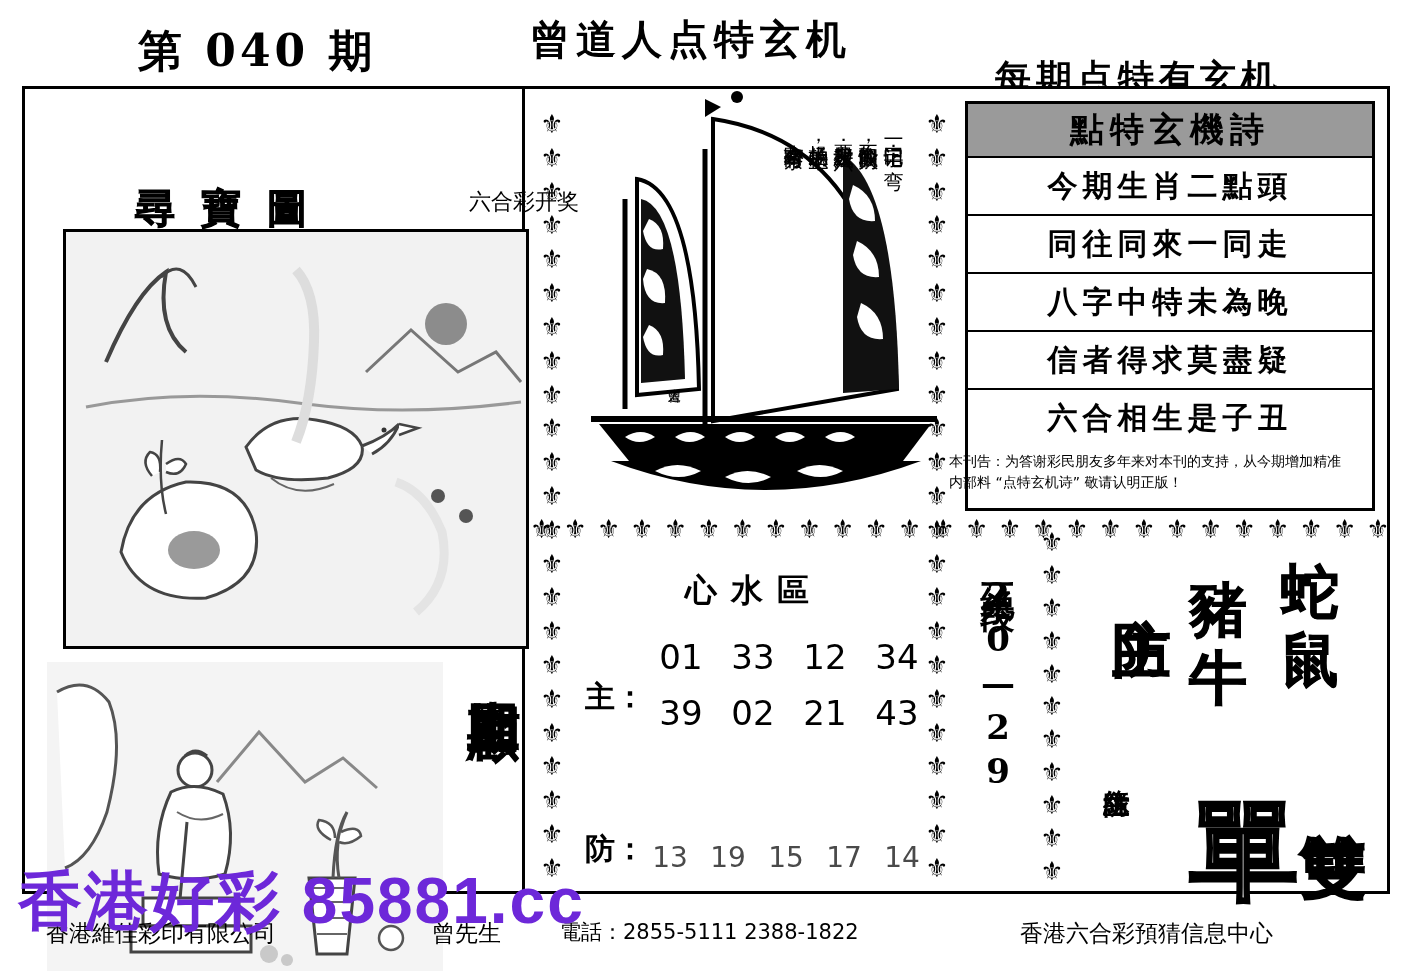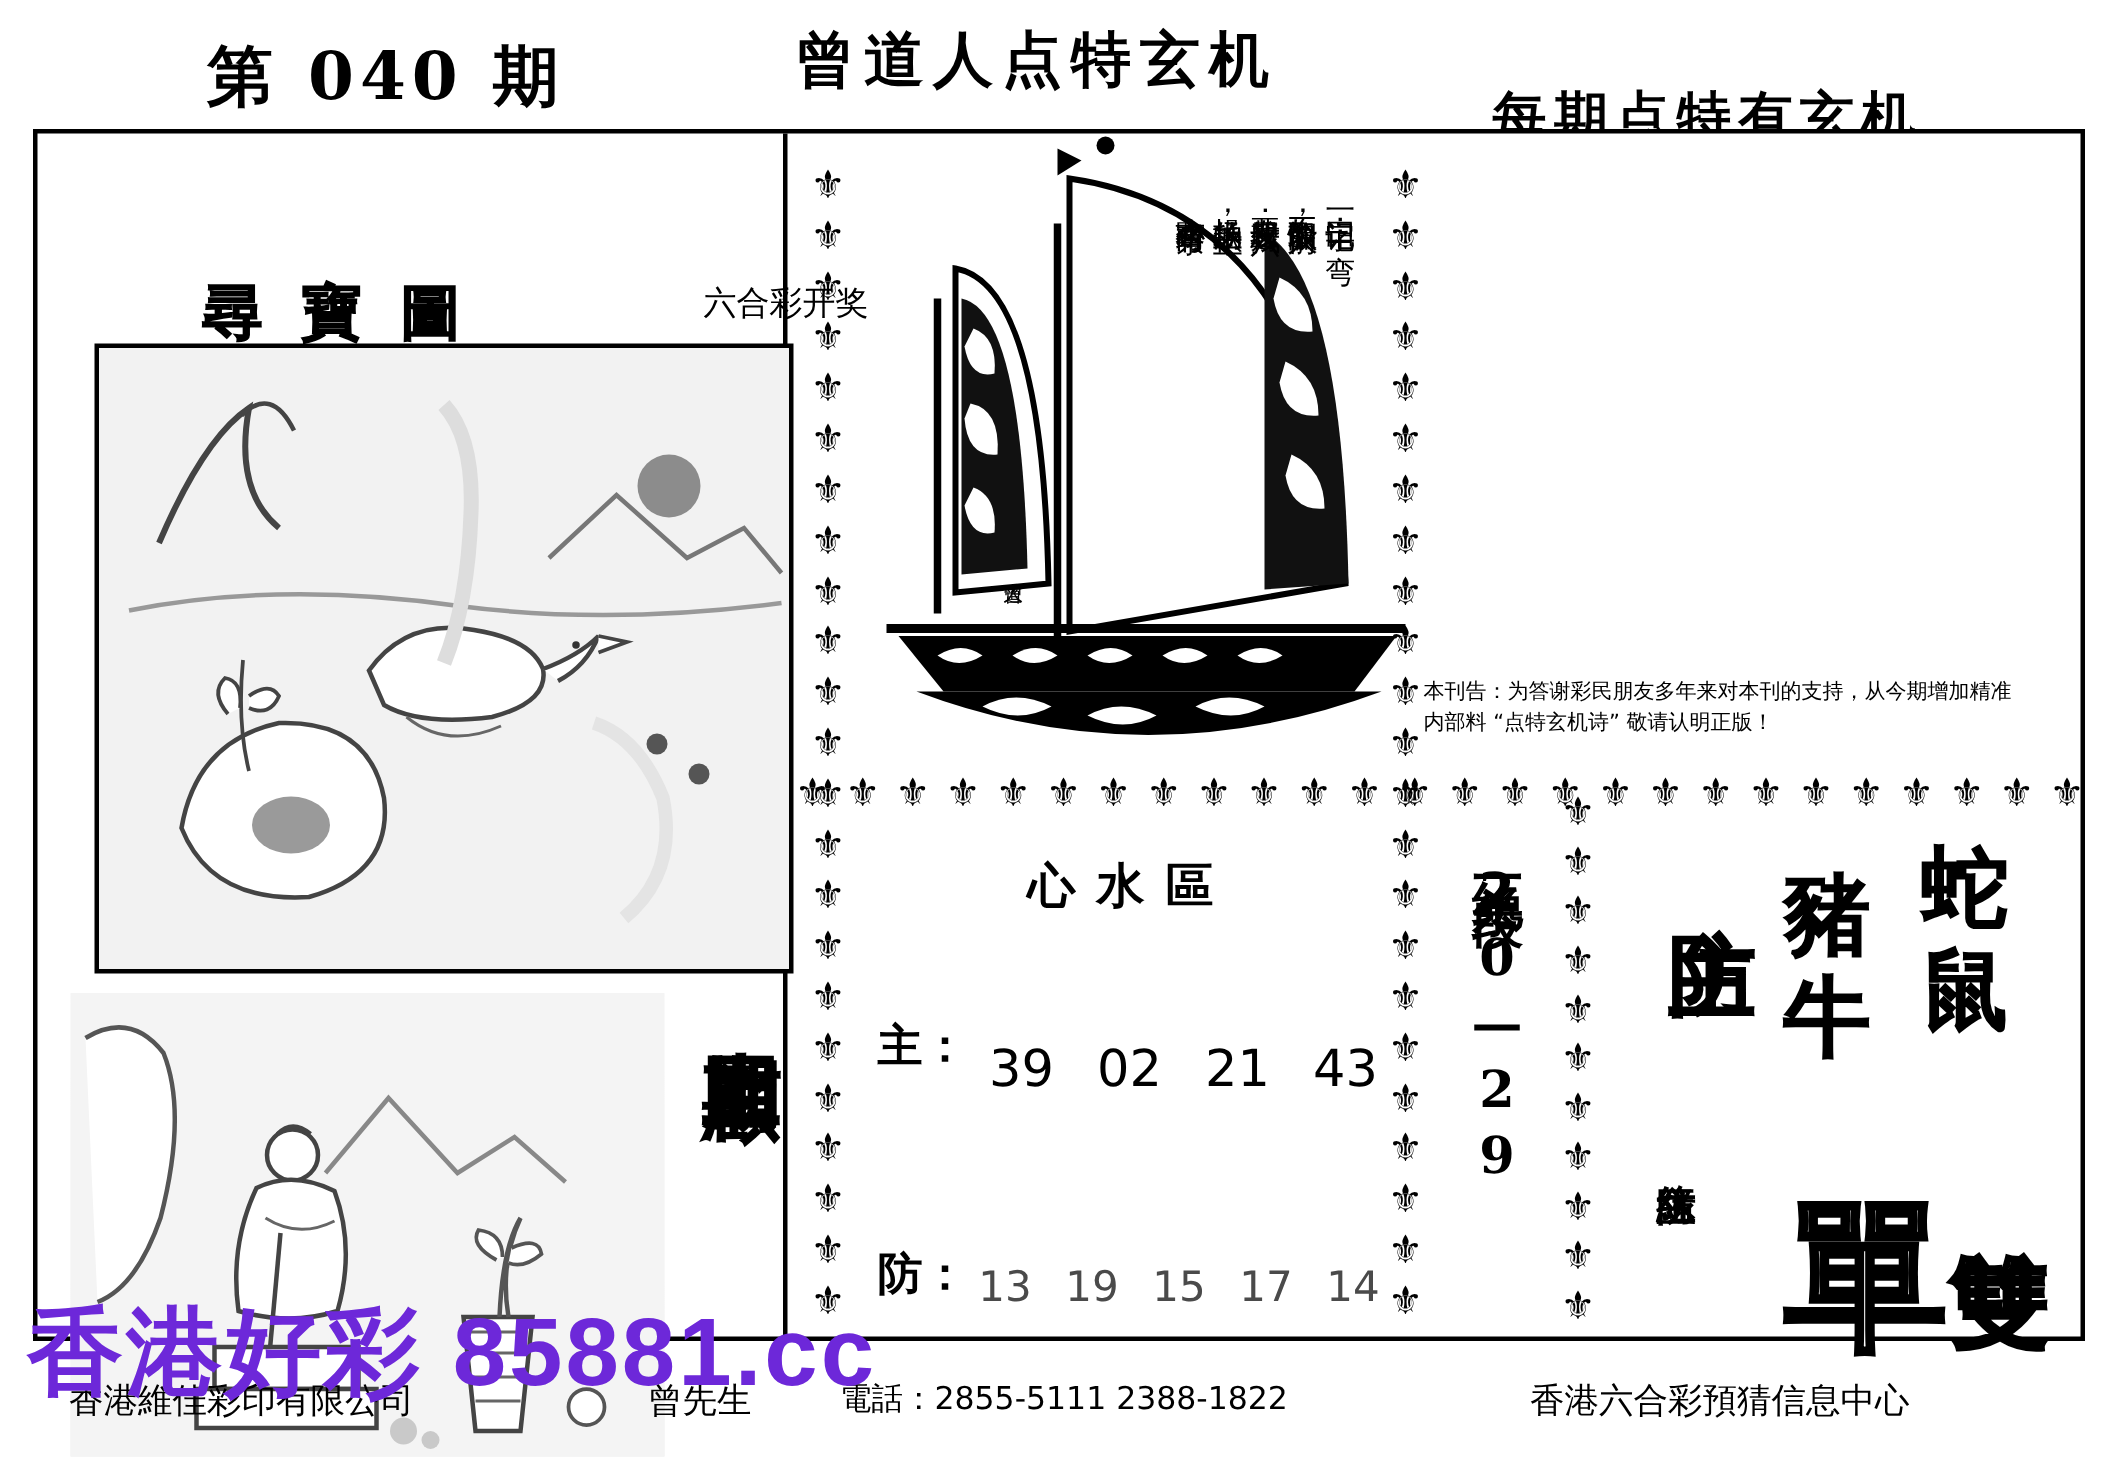--- a/index.html
+++ b/index.html
@@ -271,25 +271,39 @@
 
   <div class="poem-cols">
     <div class="pcol">一字记记曰：弯</div>
     <div class="pcol">不如怜取眼前人，</div>
     <div class="pcol">要想发财找三六．</div>
     <div class="pcol">操场上的秋千上，</div>
     <div class="pcol">小路弯弯有两条</div>
   </div>
   <div class="sig">曾道人</div>
 
+  <div class="poembox">
+    <div class="poemhead">點特玄機詩</div>
+    <div class="poemline">今期生肖二點頭</div>
+    <div class="poemline">同往同來一同走</div>
+    <div class="poemline">八字中特未為晚</div>
+    <div class="poemline">信者得求莫盡疑</div>
+    <div class="poemline">六合相生是子丑</div>
+  </div>
   <div class="notice">本刊告：为答谢彩民朋友多年来对本刊的支持，从今期增加精准内部料 “点特玄机诗” 敬请认明正版！</div>
 
   <div class="xinshui">心水區</div>
 
   <div class="numlabel" style="left:560px;top:588px;">主：</div>
+  <div class="numrow" style="left:620px;top:548px;font-size:34px;">
+    <span style="width:72px">01</span>
+    <span style="width:72px">33</span>
+    <span style="width:72px">12</span>
+    <span style="width:72px">34</span>
+  </div>
   <div class="numrow" style="left:620px;top:604px;font-size:34px;">
     <span style="width:72px">39</span>
     <span style="width:72px">02</span>
     <span style="width:72px">21</span>
     <span style="width:72px">43</span>
   </div>
 
   <div class="numlabel" style="left:560px;top:740px;">防：</div>
   <div class="numrow" style="left:616px;top:752px;font-size:28px;color:#4a4a4a;">
     <span style="width:58px">13</span>

